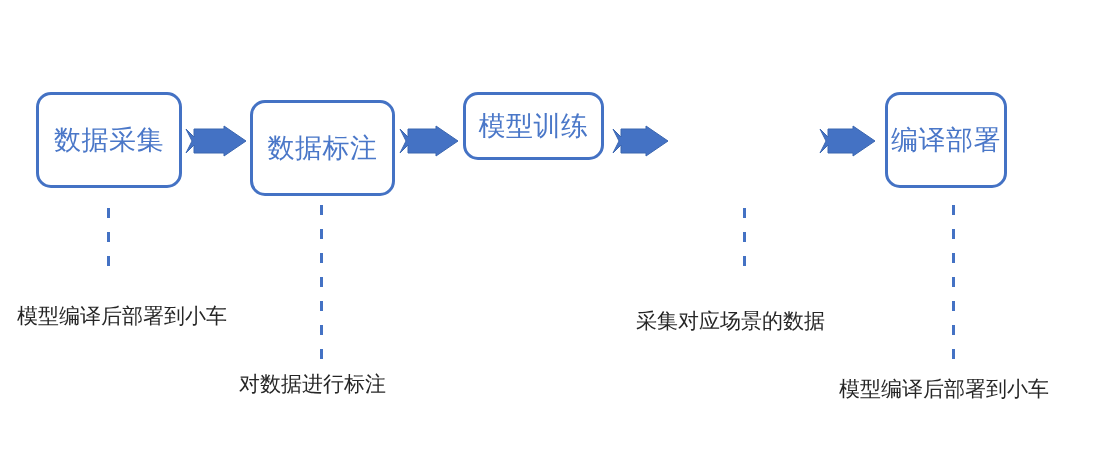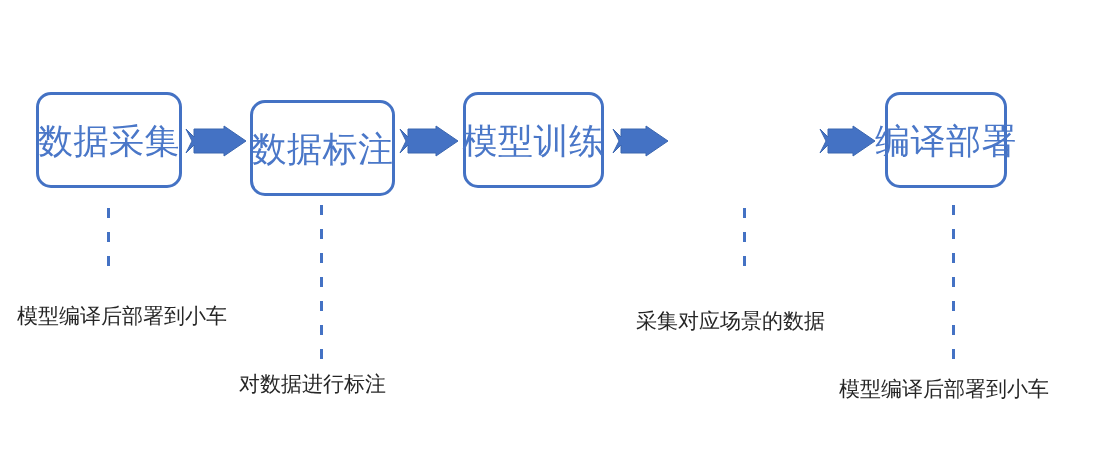--- a/index.html
+++ b/index.html
@@ -21,21 +21,21 @@
     position: absolute;
     box-sizing: border-box;
     border: 3px solid #4472C4;
     border-radius: 15px;
     background: #ffffff;
     display: flex;
     align-items: center;
     justify-content: center;
   }
   .stage-label {
-    font-size: 35px;
+    font-size: 27px;
     line-height: 1;
     color: #4A77C8;
     letter-spacing: 0.5px;
     white-space: nowrap;
     font-weight: 400;
   }
   .arrow {
     position: absolute;
   }
   .arrow svg {
@@ -75,21 +75,21 @@
   <div class="stage-box" style="left:250px; top:100px; width:145px; height:96px;">
     <span class="stage-label">数据标注</span>
   </div>
 
   <div class="arrow" style="left:400px; top:126px;">
     <svg width="58" height="30" viewBox="0 0 58 30" aria-hidden="true">
       <polygon points="0,3 8,11 8,3 36,3 36,0 58,15 36,30 36,27 8,27 8,19 0,27 6,15" fill="#4472C4" stroke="#3B66B0" stroke-width="1"></polygon>
     </svg>
   </div>
 
-  <div class="stage-box" style="left:463px; top:92px; width:141px; height:96px;">
+  <div class="stage-box" style="left:463px; top:92px; width:141px; height:68px;">
     <span class="stage-label">模型训练</span>
   </div>
 
   <div class="arrow" style="left:613px; top:126px;">
     <svg width="55" height="30" viewBox="0 0 55 30" aria-hidden="true">
       <polygon points="0,3 8,11 8,3 33,3 33,0 55,15 33,30 33,27 8,27 8,19 0,27 6,15" fill="#4472C4" stroke="#3B66B0" stroke-width="1"></polygon>
     </svg>
   </div>
 
 

